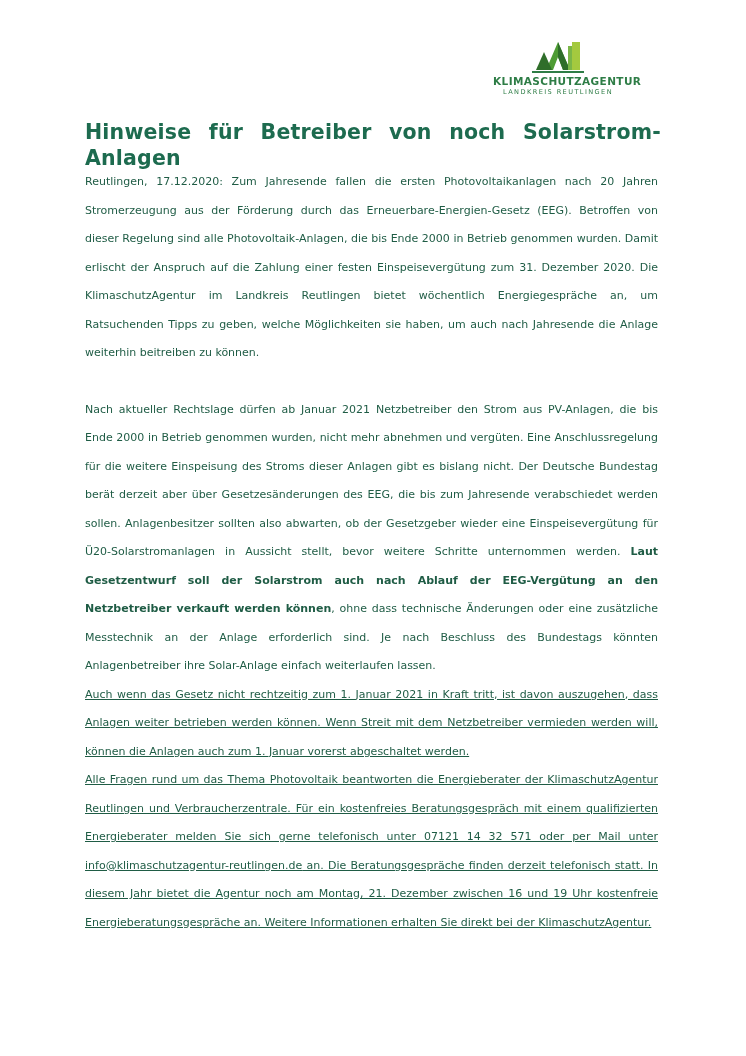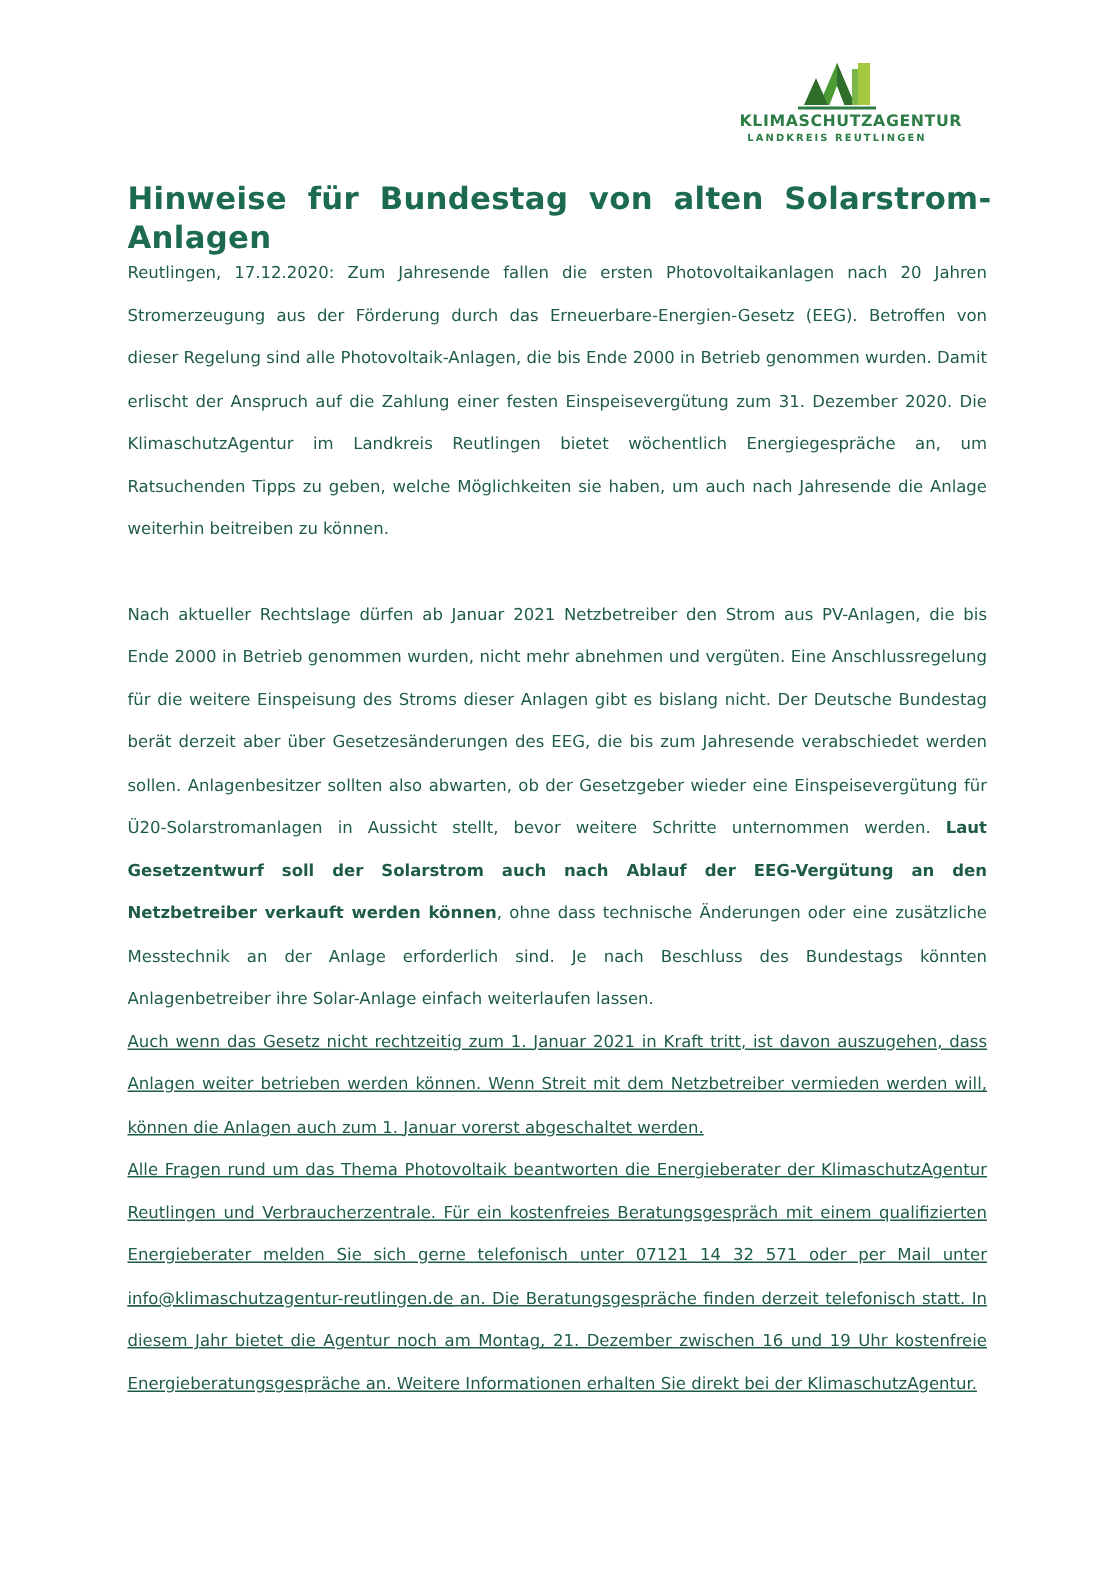--- a/index.html
+++ b/index.html
@@ -37,21 +37,21 @@
   .logo-text-main {
     font-size: 10.5px;
     font-weight: bold;
     letter-spacing: 0.4px;
     color: #2e7d46;
     line-height: 1.1;
     white-space: nowrap;
   }
   .logo-text-sub {
     font-size: 6.6px;
-    font-weight: bold;
+    font-weight: normal;
     letter-spacing: 1.4px;
     color: #2e7d46;
     line-height: 1.2;
     margin-top: 1px;
     white-space: nowrap;
   }
 
   
   .headline {
     position: absolute;
@@ -108,21 +108,21 @@
       <polygon points="26,2 38,30 31,30 26,17" fill="#2f6e2a"></polygon>
       <rect x="36" y="6" width="12" height="24" fill="#7ab648"></rect>
       <rect x="40" y="2" width="8" height="28" fill="#a4c93f"></rect>
       <polygon points="12,12 20,30 4,30" fill="#2f6e2a"></polygon>
       <rect x="0" y="31" width="52" height="2" fill="#2e7d46"></rect>
     </svg>
     <div class="logo-text-main">KLIMASCHUTZAGENTUR</div>
     <div class="logo-text-sub">LANDKREIS REUTLINGEN</div>
   </div>
 
-  <h1 class="headline">Hinweise für Bundestag von alten Solarstrom-Anlagen</h1>
+  <h1 class="headline">Hinweise für Betreiber von noch Solarstrom-Anlagen</h1>
 
   <div class="body-area">
 
     <p class="para">Reutlingen, 17.12.2020: Zum Jahresende fallen die ersten Photovoltaikanlagen nach 20 Jahren Stromerzeugung aus der Förderung durch das Erneuerbare-Energien-Gesetz (EEG). Betroffen von dieser Regelung sind alle Photovoltaik-Anlagen, die bis Ende 2000 in Betrieb genommen wurden. Damit erlischt der Anspruch auf die Zahlung einer festen Einspeisevergütung zum 31. Dezember 2020. Die KlimaschutzAgentur im Landkreis Reutlingen bietet wöchentlich Energiegespräche an, um Ratsuchenden Tipps zu geben, welche Möglichkeiten sie haben, um auch nach Jahresende die Anlage weiterhin beitreiben zu können.</p>
 
     <div class="gap-lg"></div>
 
     <p class="para"><span>Nach aktueller Rechtslage dürfen ab Januar 2021 Netzbetreiber den Strom aus PV-Anlagen, die bis Ende 2000 in Betrieb genommen wurden, nicht mehr abnehmen und vergüten. Eine Anschlussregelung für die weitere Einspeisung des Stroms dieser Anlagen gibt es bislang nicht. Der Deutsche Bundestag berät derzeit aber über Gesetzesänderungen des EEG, die bis zum Jahresende verabschiedet werden sollen. Anlagenbesitzer sollten also abwarten, ob der Gesetzgeber wieder eine Einspeisevergütung für Ü20-Solarstromanlagen in Aussicht stellt, bevor weitere Schritte unternommen werden. </span><b>Laut Gesetzentwurf soll der Solarstrom auch nach Ablauf der EEG-Vergütung an den Netzbetreiber verkauft werden können</b><span>, ohne dass technische Änderungen oder eine zusätzliche Messtechnik an der Anlage erforderlich sind. Je nach Beschluss des Bundestags könnten Anlagenbetreiber ihre Solar-Anlage einfach weiterlaufen lassen.</span></p>
 
     <p class="para">Auch wenn das Gesetz nicht rechtzeitig zum 1. Januar 2021 in Kraft tritt, ist davon auszugehen, dass Anlagen weiter betrieben werden können. Wenn Streit mit dem Netzbetreiber vermieden werden will, können die Anlagen auch zum 1. Januar vorerst abgeschaltet werden.</p>

